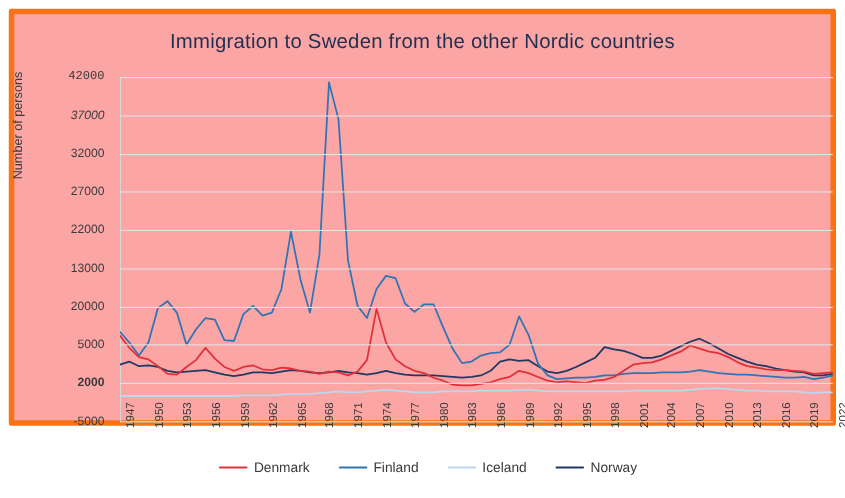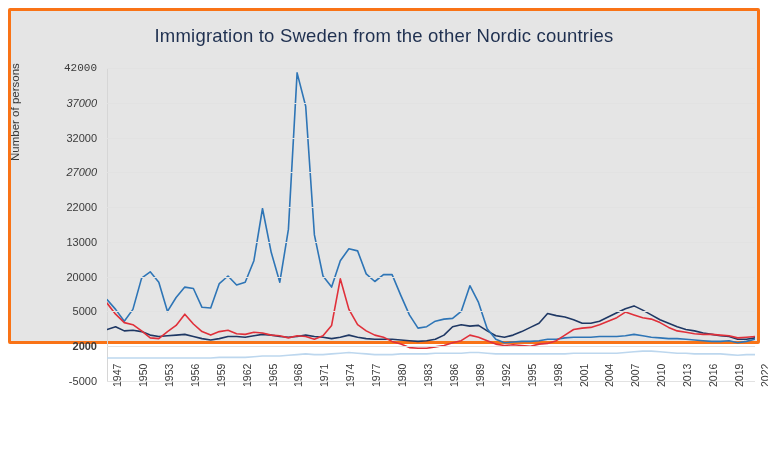--- a/index.html
+++ b/index.html
@@ -11,24 +11,24 @@
     width: 768px;
     height: 453px;
     font-family: "Liberation Sans", sans-serif;
     overflow: hidden;
   }
   #chart-frame {
     position: absolute;
     left: 8px;
     top: 8px;
     width: 752px;
-    height: 336px;
-    border: 3px solid #f97316;
+    height: 379px;
+    border: 5px solid #f97316;
     border-radius: 2px;
-    background: #e5e5e5;
+    background: #fca5a5;
     box-sizing: border-box;
   }
   #chart-title {
     position: absolute;
     left: 0;
     top: 14px;
     width: 100%;
     text-align: center;
     font-size: 18.5px;
     color: #1f3050;
@@ -143,21 +143,21 @@
       </svg>
   </div>
 
   <div id="yticks">
       <div class="ytick-label" style="top: 370px;">-5000</div>
       <div class="ytick-label" style="top: 335.222px; font-weight: bold;">2000</div>
       <div class="ytick-label" style="top: 300.444px;">5000</div>
       <div class="ytick-label" style="top: 265.667px;">20000</div>
       <div class="ytick-label" style="top: 230.889px;">13000</div>
       <div class="ytick-label" style="top: 196.111px;">22000</div>
-      <div class="ytick-label" style="top: 161.333px; font-style: italic;">27000</div>
+      <div class="ytick-label" style="top: 161.333px;">27000</div>
       <div class="ytick-label" style="top: 126.556px;">32000</div>
       <div class="ytick-label" style="top: 91.7778px; font-style: italic;">37000</div>
       <div class="ytick-label" style="top: 57px; font-family: Liberation Mono, monospace;">42000</div>
     </div>
   <div id="xticks">
       <div class="xtick-label" style="left: 100px; top: 376px;">1947</div>
       <div class="xtick-label" style="left: 125.92px; top: 376px;">1950</div>
       <div class="xtick-label" style="left: 151.84px; top: 376px;">1953</div>
       <div class="xtick-label" style="left: 177.76px; top: 376px;">1956</div>
       <div class="xtick-label" style="left: 203.68px; top: 376px;">1959</div>
@@ -177,13 +177,31 @@
       <div class="xtick-label" style="left: 566.56px; top: 376px;">2001</div>
       <div class="xtick-label" style="left: 592.48px; top: 376px;">2004</div>
       <div class="xtick-label" style="left: 618.4px; top: 376px;">2007</div>
       <div class="xtick-label" style="left: 644.32px; top: 376px;">2010</div>
       <div class="xtick-label" style="left: 670.24px; top: 376px;">2013</div>
       <div class="xtick-label" style="left: 696.16px; top: 376px;">2016</div>
       <div class="xtick-label" style="left: 722.08px; top: 376px;">2019</div>
       <div class="xtick-label" style="left: 748px; top: 376px;">2022</div>
     </div>
 
+  <div id="legend">
+      <div class="legend-item">
+        <span class="legend-swatch" style="background: rgb(224, 48, 58);"></span>
+        <span>Denmark</span>
+      </div>
+      <div class="legend-item">
+        <span class="legend-swatch" style="background: rgb(46, 117, 182);"></span>
+        <span>Finland</span>
+      </div>
+      <div class="legend-item">
+        <span class="legend-swatch" style="background: rgb(189, 215, 238);"></span>
+        <span>Iceland</span>
+      </div>
+      <div class="legend-item">
+        <span class="legend-swatch" style="background: rgb(31, 56, 100);"></span>
+        <span>Norway</span>
+      </div>
+    </div>
 </div>
 
 </body></html>

